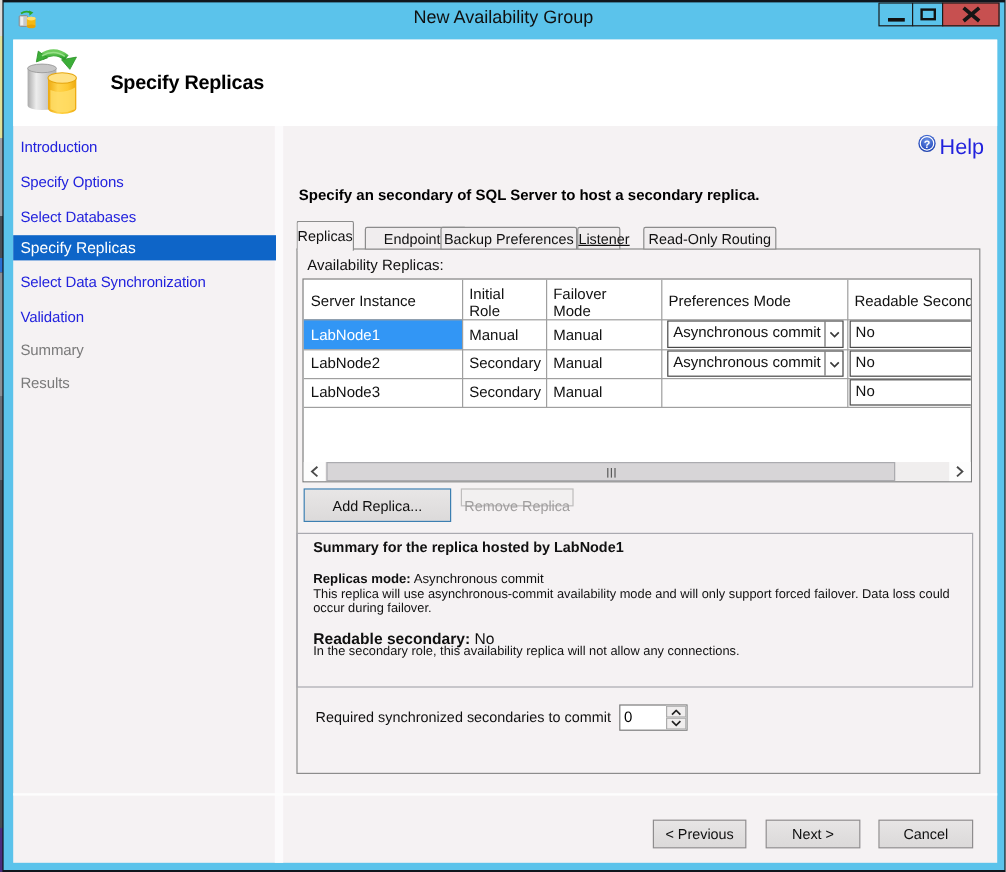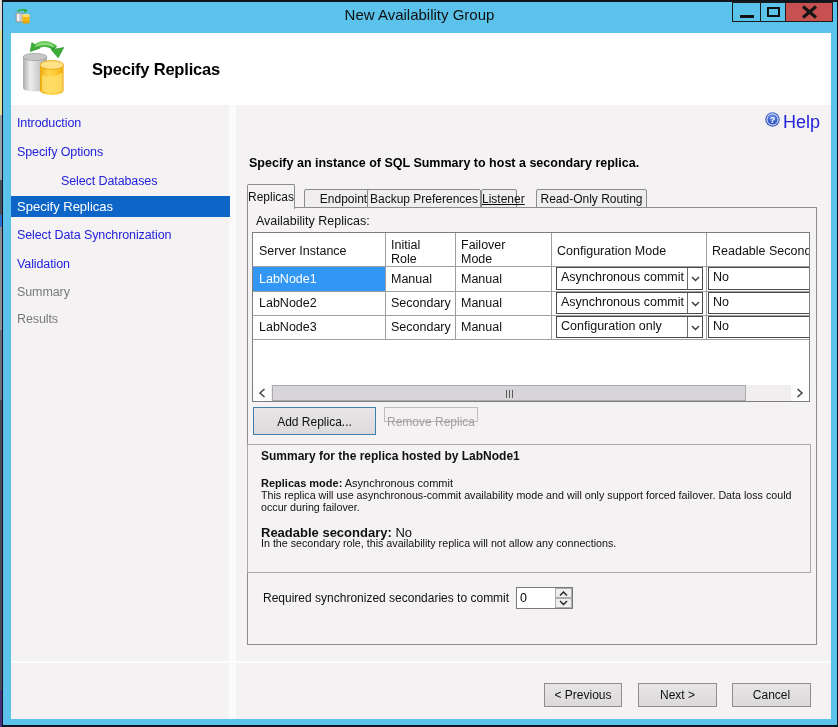--- a/index.html
+++ b/index.html
@@ -142,90 +142,82 @@
 
 <path d="M20 30 L20 55.5 A11.8 4.4 0 0 0 43.6 55.5 L43.6 30 Z" fill="url(#ycyl)"></path>
 <path d="M22 40 Q 32 44 42.5 38 L 42.5 56 Q 32 61 22 56 Z" fill="#ffdf6b" opacity="0.8"></path>
 <ellipse cx="31.8" cy="30" rx="11.8" ry="4.4" fill="#ffe287"></ellipse>
 <ellipse cx="31.8" cy="30" rx="11.8" ry="4.4" fill="none" stroke="#e5a50d" stroke-width="0.9"></ellipse>
 </svg></div>
 <div id="htitle" class="abs">Specify Replicas</div>
 <div id="divider" class="abs"></div>
 <div class="abs nav" style="top:116px;">Introduction</div>
 <div class="abs nav" style="top:145px;">Specify Options</div>
-<div class="abs nav" style="top:174px;margin-left:44px;">Select Databases</div>
+<div class="abs nav" style="top:174px;">Select Databases</div>
 <div id="navsel" class="abs"></div>
 <div id="navseltext" class="abs">Specify Replicas</div>
 <div class="abs nav" style="top:228px;">Select Data Synchronization</div>
 <div class="abs nav" style="top:257px;">Validation</div>
 <div class="abs navoff" style="top:285px;">Summary</div>
 <div class="abs navoff" style="top:312px;">Results</div>
 <div id="helpicon" class="abs"><svg width="15" height="15" viewBox="0 0 15 15">
 <defs>
         <radialGradient id="hg" cx="0.5" cy="0.35" r="0.8">
 <stop offset="0" stop-color="#6f96e8"></stop>
           <stop offset="0.6" stop-color="#2b50c0"></stop>
           <stop offset="1" stop-color="#1a3a9c"></stop>
 </radialGradient>
       </defs>
 <circle cx="7.5" cy="7.5" r="7.2" fill="url(#hg)"></circle>
 <circle cx="7.5" cy="7.5" r="5.6" fill="none" stroke="#ffffff" stroke-width="1"></circle>
 <text x="7.5" y="11" font-size="9" font-weight="bold" fill="#fff" text-anchor="middle" font-family="Liberation Sans">?</text>
 </svg></div>
 <div id="helptext" class="abs">Help</div>
-<div id="instr" class="abs">Specify an instance of SQL Summary to host a secondary replica.</div>
+<div id="instr" class="abs">Specify an secondary of SQL Server to host a secondary replica.</div>
 <div id="panel" class="abs"></div>
 <div id="tab2" class="abs tab">Endpoints</div>
 <div id="tab3" class="abs tab">Backup Preferences</div>
 <div id="tab4" class="abs tab">Listener</div>
 <div id="tab5" class="abs tab">Read-Only Routing</div>
 <div id="tab1" class="abs tab">Replicas</div>
 <div id="avlabel" class="abs">Availability Replicas:</div>
 <div id="grid" class="abs">
   <div id="selcell"></div>
   <div class="gv" style="left:132px;"></div>
   <div class="gv" style="left:202px;"></div>
   <div class="gv" style="left:298px;"></div>
   <div class="gv" style="left:453px;"></div>
   <div class="gh" style="top:33px;"></div>
   <div class="gh" style="top:58px;"></div>
   <div class="gh" style="top:82px;"></div>
   <div class="gh" style="top:106px;"></div>
   <div class="gtext" style="left:6px; top:11px;">Server Instance</div>
   <div class="gtext" style="left:138px; top:5px;">Initial<br>Role</div>
   <div class="gtext" style="left:208px; top:5px;">Failover<br>Mode</div>
-  <div class="gtext" style="left:304px; top:11px;">Configuration Mode</div>
+  <div class="gtext" style="left:304px; top:11px;">Preferences Mode</div>
   <div class="gtext" style="left:459px; top:11px;">Readable Secondary</div>
   <div class="gtext" style="left:6px; top:39px; color:#fff;">LabNode1</div>
   <div class="gtext" style="left:138px; top:39px;">Manual</div>
   <div class="gtext" style="left:208px; top:39px;">Manual</div>
   <div class="gtext" style="left:6px; top:63px;">LabNode2</div>
   <div class="gtext" style="left:138px; top:63px;">Secondary</div>
   <div class="gtext" style="left:208px; top:63px;">Manual</div>
   <div class="gtext" style="left:6px; top:87px;">LabNode3</div>
   <div class="gtext" style="left:138px; top:87px;">Secondary</div>
   <div class="gtext" style="left:208px; top:87px;">Manual</div>
   <div class="combo" style="left:303px; top:34px; width:147px; height:23px;">
       <span style="position:absolute;left:4px;top:2px;">Asynchronous commit</span>
       <span class="arr">
         <svg width="9" height="6" viewBox="0 0 9 6">
           <path d="M1 1 L4.5 4.5 L8 1" fill="none" stroke="#3a3a3a" stroke-width="1.4"></path>
         </svg>
       </span>
     </div>
   <div class="combo" style="left:303px; top:59px; width:147px; height:22px;">
       <span style="position:absolute;left:4px;top:2px;">Asynchronous commit</span>
-      <span class="arr">
-        <svg width="9" height="6" viewBox="0 0 9 6">
-          <path d="M1 1 L4.5 4.5 L8 1" fill="none" stroke="#3a3a3a" stroke-width="1.4"></path>
-        </svg>
-      </span>
-    </div>
-  <div class="combo" style="left:303px; top:83px; width:147px; height:22px;">
-      <span style="position:absolute;left:4px;top:2px;">Configuration only</span>
       <span class="arr">
         <svg width="9" height="6" viewBox="0 0 9 6">
           <path d="M1 1 L4.5 4.5 L8 1" fill="none" stroke="#3a3a3a" stroke-width="1.4"></path>
         </svg>
       </span>
     </div>
   <div class="combo" style="left:455px; top:34px; width:105px; height:23px;">
       <span style="position:absolute;left:4px;top:2px;">No</span>
     </div>
   <div class="combo" style="left:455px; top:59px; width:105px; height:22px;">

